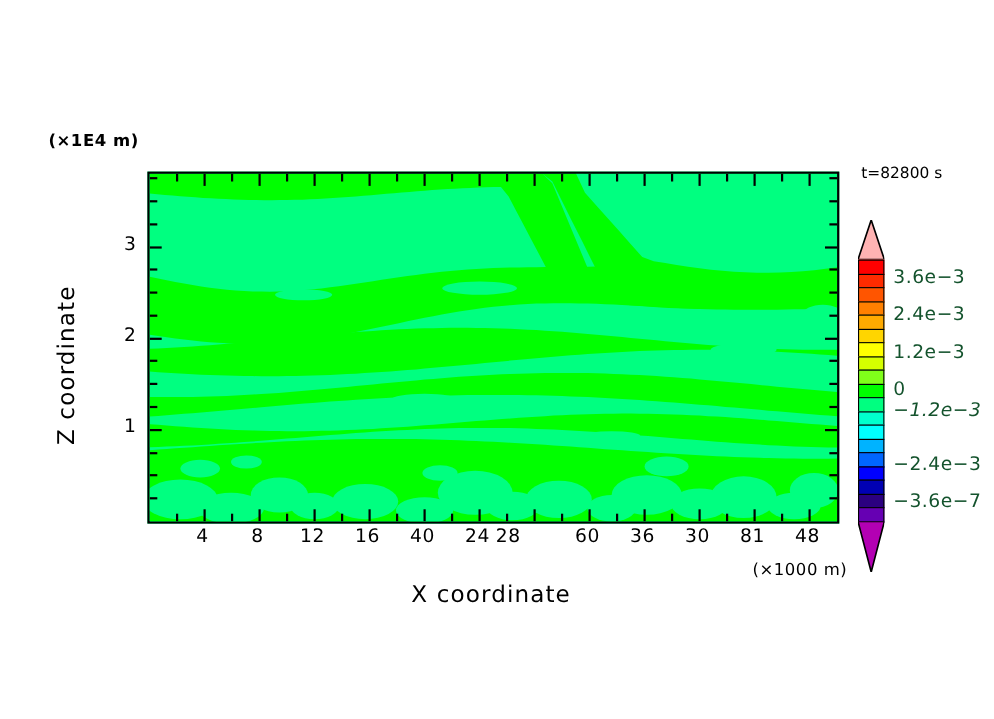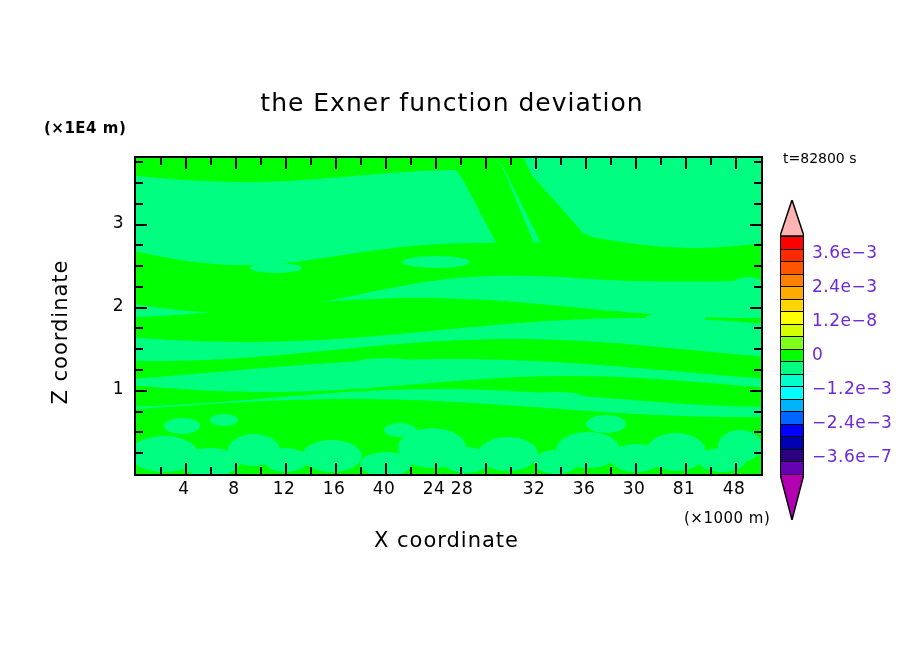--- a/index.html
+++ b/index.html
@@ -56,29 +56,28 @@
   .ytl{position:absolute;font-size:17px;color:#000;
        text-align:right;width:26px;letter-spacing:.5px;}
 
   
   #cbar{position:absolute;left:780px;top:236px;width:24px;height:238px;}
   .cband{position:absolute;left:0;width:24px;
          border:1px solid #000;box-sizing:border-box;}
   .cap{position:absolute;left:0;width:24px;}
   #cap-top{top:-36px;height:36px;}
   #cap-bot{top:238px;height:46px;}
-  .cbl{position:absolute;left:812px;font-size:17px;color:#6d28d9;
+  .cbl{position:absolute;left:812px;font-size:17px;color:#14532d;
        letter-spacing:.5px;white-space:pre;}
 </style>
 </head>
 <body>
 
 <div id="root">
 
-  <div class="txt" id="title">the Exner function deviation</div>
 
   <div class="txt" id="zunit">(×1E4 m)</div>
 
   <div class="txt" id="xunit">(×1000 m)</div>
 
   <div class="txt" id="xaxis-label">X coordinate</div>
 
   <div class="txt" id="yaxis-label">Z coordinate</div>
 
   <div class="txt" id="tstamp">t=82800 s</div>
@@ -232,28 +231,28 @@
         </svg></div>
   </div>
 
 <div class="xtl" style="left: 164px;">4</div>
     <div class="xtl" style="left: 214px;">8</div>
     <div class="xtl" style="left: 264px;">12</div>
     <div class="xtl" style="left: 314px;">16</div>
     <div class="xtl" style="left: 364px;">40</div>
     <div class="xtl" style="left: 414px;">24</div>
     <div class="xtl" style="left: 442px;">28</div>
-    <div class="xtl" style="left: 514px;">32</div>
+    <div class="xtl" style="left: 514px;">60</div>
     <div class="xtl" style="left: 564px;">36</div>
     <div class="xtl" style="left: 614px;">30</div>
     <div class="xtl" style="left: 664px;">81</div>
     <div class="xtl" style="left: 714px;">48</div>
     <div class="ytl" style="left: 98px; top: 377.842px;">1</div>
     <div class="ytl" style="left: 98px; top: 294.684px;">2</div>
     <div class="ytl" style="left: 98px; top: 211.526px;">3</div>
     <div class="cbl" style="top: 242px;">3.6e−3</div>
     <div class="cbl" style="top: 276px;">2.4e−3</div>
-    <div class="cbl" style="top: 310px;">1.2e−8</div>
+    <div class="cbl" style="top: 310px;">1.2e−3</div>
     <div class="cbl" style="top: 344px;">0</div>
-    <div class="cbl" style="top: 378px;">−1.2e−3</div>
+    <div class="cbl" style="top: 363px; font-style: italic;">−1.2e−3</div>
     <div class="cbl" style="top: 412px;">−2.4e−3</div>
     <div class="cbl" style="top: 446px;">−3.6e−7</div>
   </div>
 
 </body></html>

